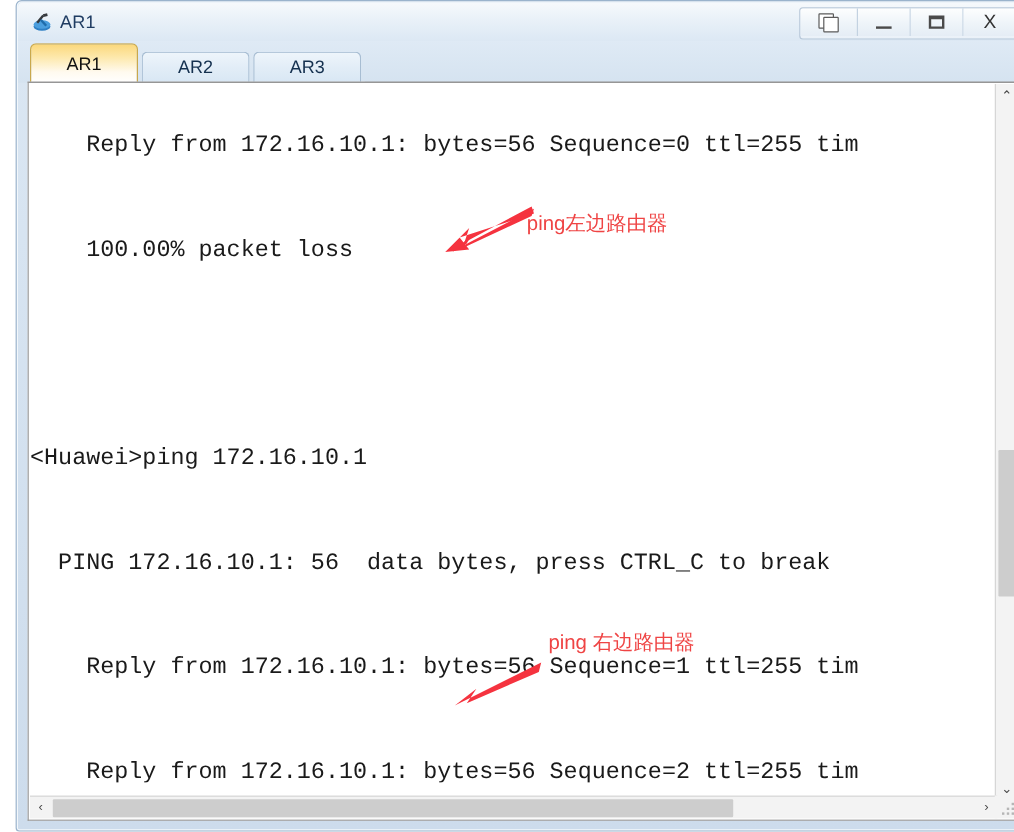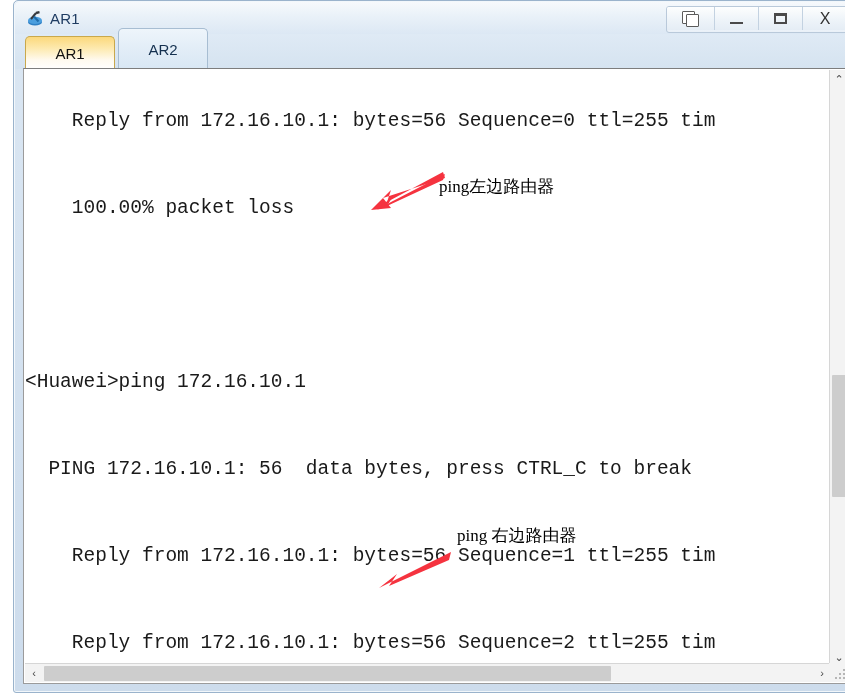--- a/index.html
+++ b/index.html
@@ -106,21 +106,21 @@
     left: 1px; top: 33px;
     width: 841px;
     height: 35px;
     background: linear-gradient(to bottom,#dfeaf5 0%, #d5e3f0 100%);
     display: flex;
     align-items: flex-end;
     padding-left: 10px;
     box-sizing: border-box;
   }
   .tab {
-    height: 41px;
+    height: 26px;
     min-width: 90px;
     margin-right: 3px;
     box-sizing: border-box;
     border: 1px solid #a7bdd2;
     border-bottom: none;
     border-radius: 5px 5px 0 0;
     background: linear-gradient(to bottom,#eef5fb 0%, #e2edf7 50%, #d8e7f4 100%);
     display: flex;
     align-items: center;
     justify-content: center;
@@ -236,22 +236,22 @@
     background: #f3f3f3;
   }
   .corner-grip i {
     position: absolute;
     width: 2px; height: 2px; background: #b6b6b6;
   }
 
   
   .annot {
     position: absolute;
-    color: #000000;
-    font-family: Liberation Serif, serif;
+    color: #ef4444;
+    font-family: Liberation Sans, sans-serif;
     font-size: 17px;
     white-space: nowrap;
     font-weight: 400;
   }
   .arrow-svg { position: absolute; }
 </style>
 </head>
 <body>
 
 <div class="window">
@@ -287,20 +287,23 @@
     </div>
   </div>
 
   <div class="tabstrip">
     <div class="tab active">
         <span>AR1</span>
       </div>
     <div class="tab">
         <span>AR2</span>
       </div>
+    <div class="tab">
+        <span>AR3</span>
+      </div>
     <div class="tab-filler"></div>
   </div>
 
   <div class="client">
 
     <div class="term-scroll-wrap">
       <div class="term">
         <div class="line">    Reply from 172.16.10.1: bytes=56 Sequence=0 ttl=255 tim</div>
         <div class="line">    100.00% packet loss</div>
         <div class="line"></div>

